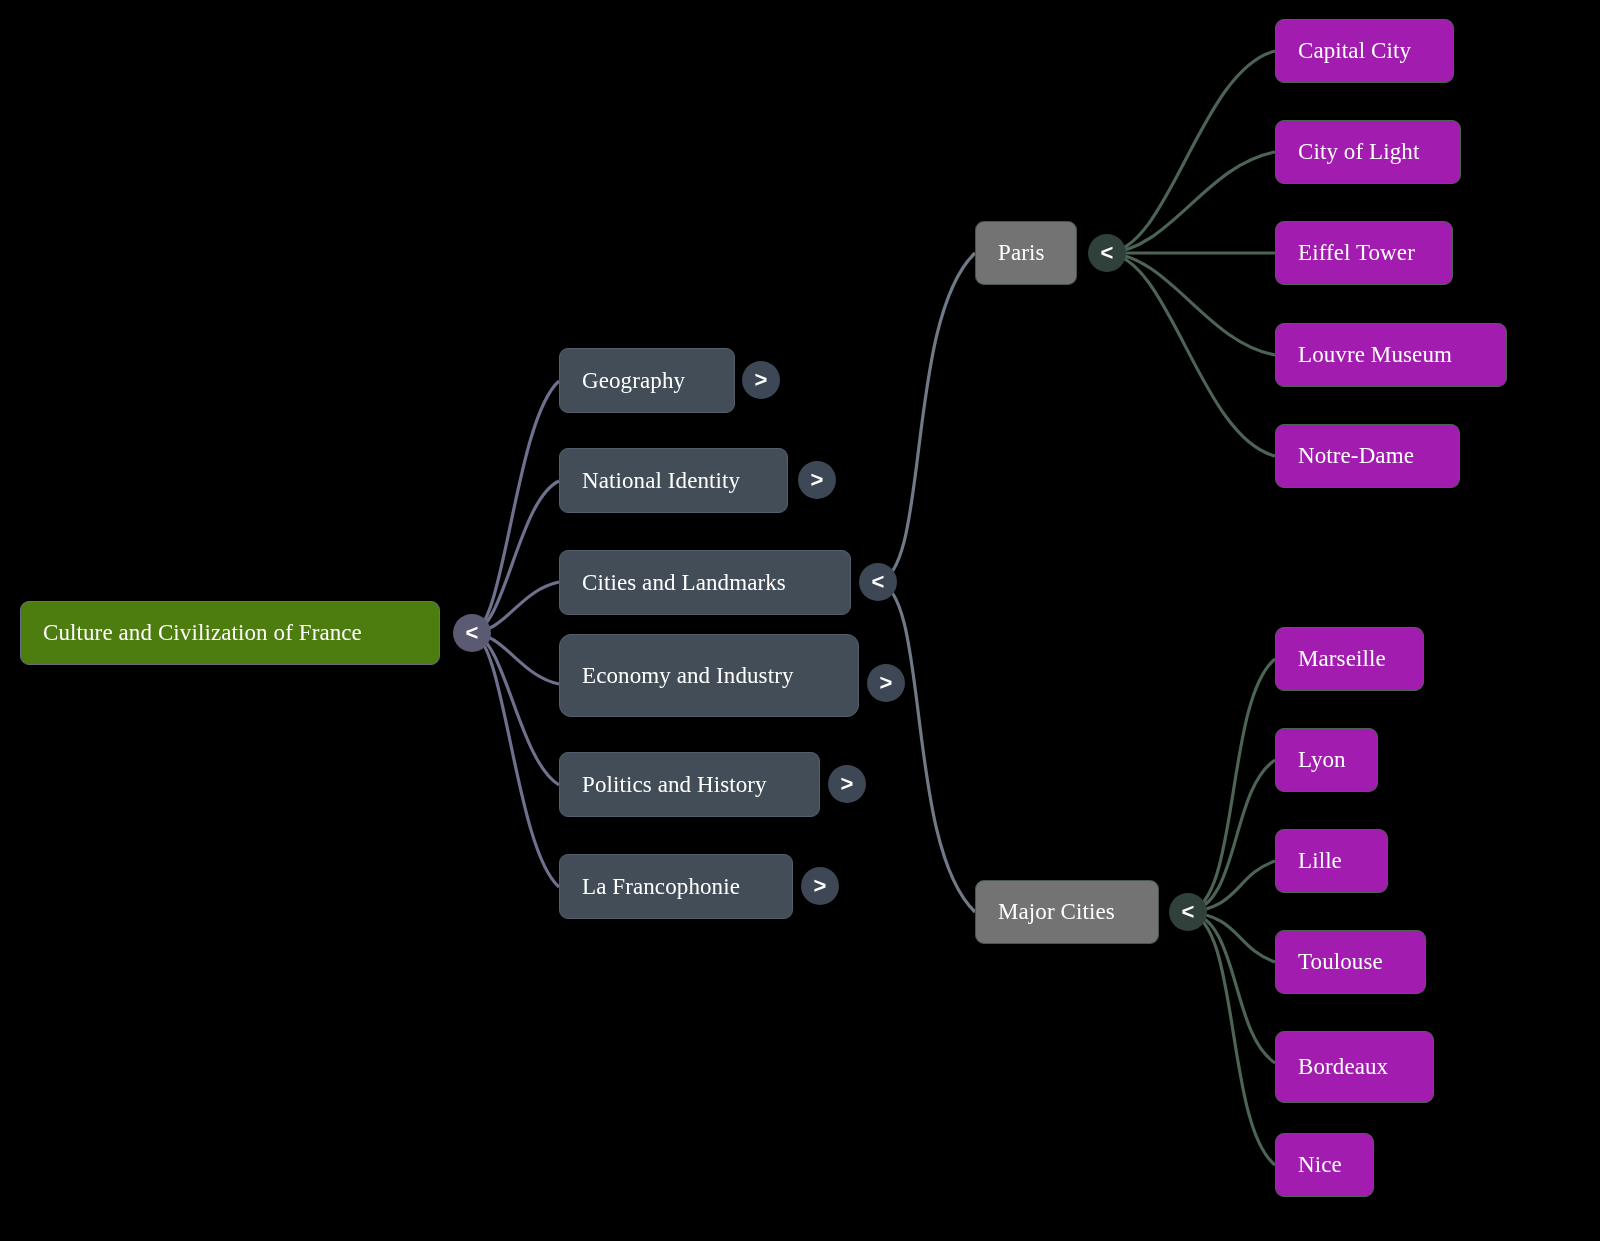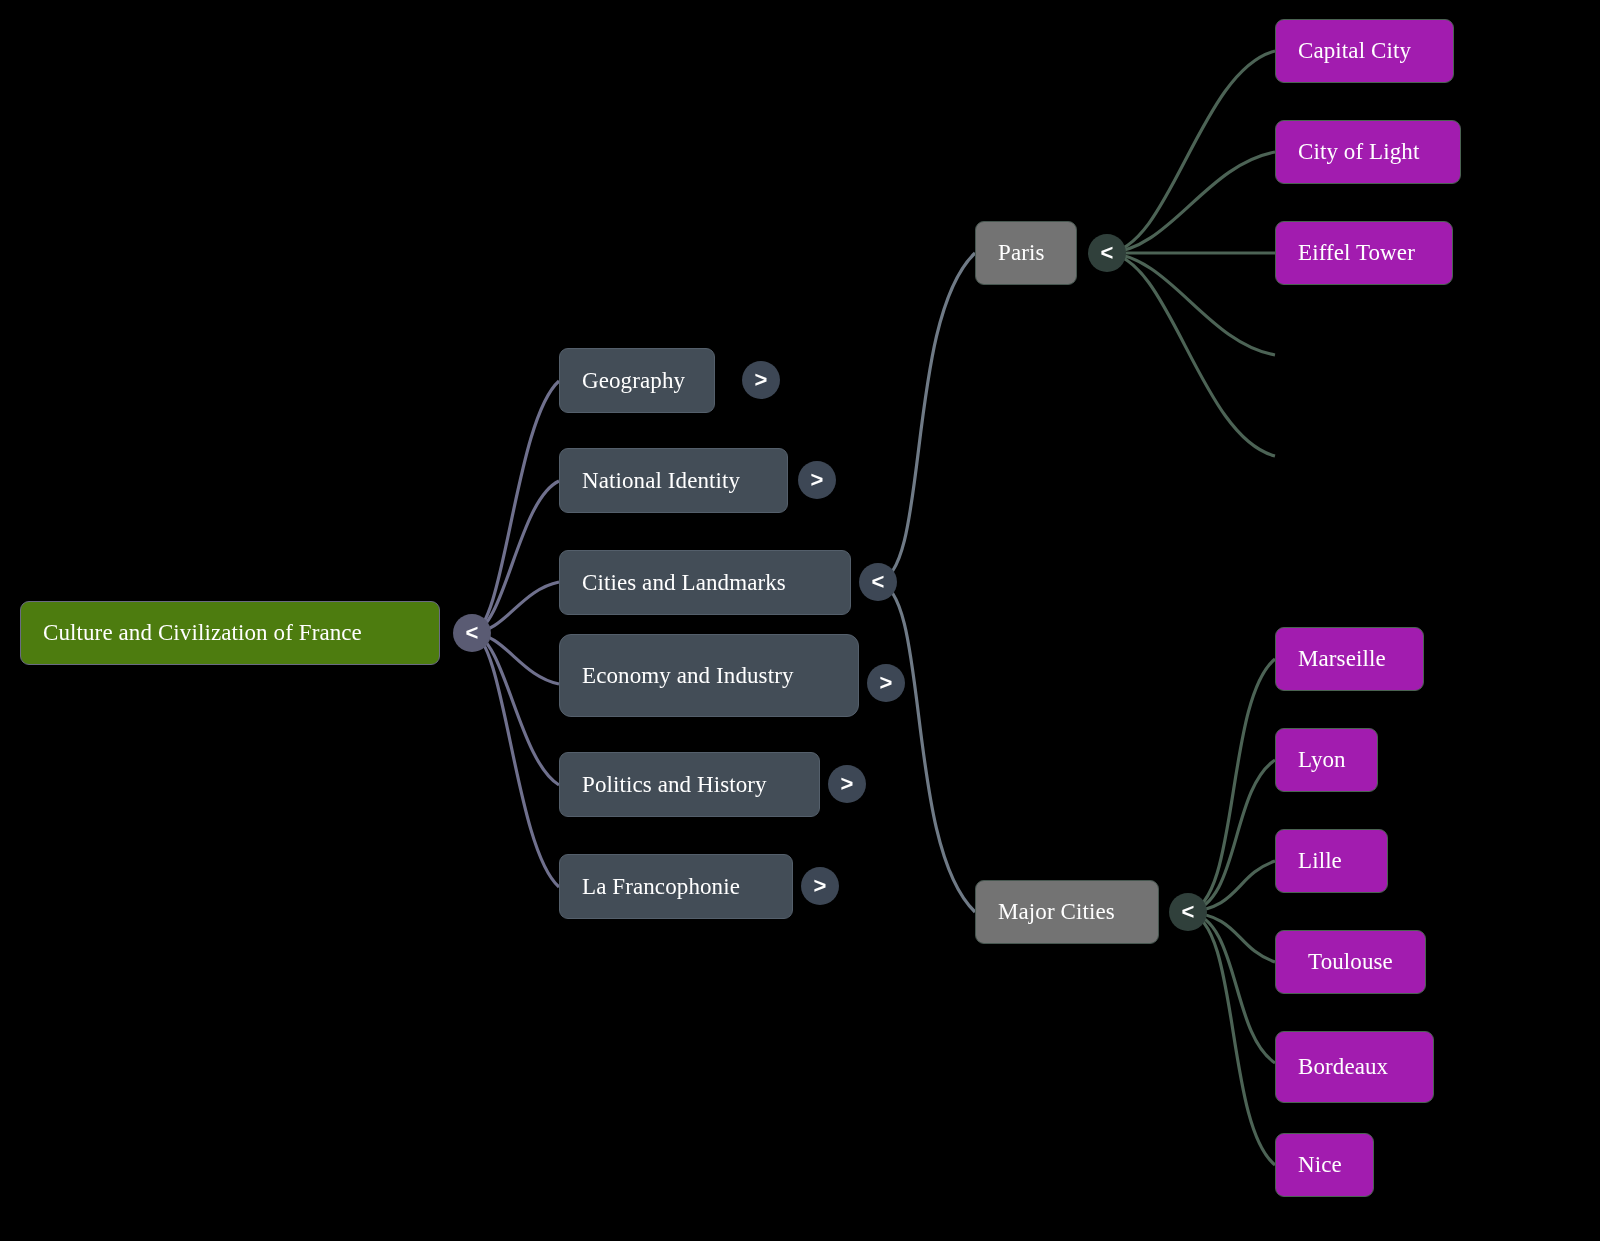--- a/index.html
+++ b/index.html
@@ -113,21 +113,21 @@
       <path d="M1188,912 C1240,918 1230,1033 1275,1063"></path>
       <path d="M1188,912 C1240,920 1225,1124 1275,1165"></path>
     </g>
   </svg>
 
   <div class="node node-root" style="left:20px; top:601px; width:420px; height:64px;">
     <span>Culture and Civilization of France</span>
   </div>
   <div class="toggle toggle-root" style="left:453px; top:614px;">&lt;</div>
 
-  <div class="node node-branch" style="left:559px; top:348px; width:156px; height:65px;">
+  <div class="node node-branch" style="left:559px; top:348px; width:176px; height:65px;">
     <span>Geography</span>
   </div>
   <div class="toggle toggle-branch" style="left:742px; top:361px;">&gt;</div>
 
   <div class="node node-branch" style="left:559px; top:448px; width:229px; height:65px;">
     <span>National Identity</span>
   </div>
   <div class="toggle toggle-branch" style="left:798px; top:461px;">&gt;</div>
 
   <div class="node node-branch" style="left:559px; top:550px; width:292px; height:65px;">
@@ -162,31 +162,37 @@
 
   <div class="node node-leaf" style="left:1275px; top:19px; width:179px; height:64px;">
     <span>Capital City</span>
   </div>
   <div class="node node-leaf" style="left:1275px; top:120px; width:186px; height:64px;">
     <span>City of Light</span>
   </div>
   <div class="node node-leaf" style="left:1275px; top:221px; width:178px; height:64px;">
     <span>Eiffel Tower</span>
   </div>
+  <div class="node node-leaf" style="left:1275px; top:323px; width:232px; height:64px;">
+    <span>Louvre Museum</span>
+  </div>
+  <div class="node node-leaf" style="left:1275px; top:424px; width:185px; height:64px;">
+    <span>Notre-Dame</span>
+  </div>
 
   <div class="node node-leaf" style="left:1275px; top:627px; width:149px; height:64px;">
     <span>Marseille</span>
   </div>
   <div class="node node-leaf" style="left:1275px; top:728px; width:103px; height:64px;">
     <span>Lyon</span>
   </div>
   <div class="node node-leaf" style="left:1275px; top:829px; width:113px; height:64px;">
     <span>Lille</span>
   </div>
-  <div class="node node-leaf" style="left:1275px; top:930px; width:151px; height:64px;justify-content:center;">
+  <div class="node node-leaf" style="left:1275px; top:930px; width:151px; height:64px;">
     <span>Toulouse</span>
   </div>
   <div class="node node-leaf" style="left:1275px; top:1031px; width:159px; height:72px;">
     <span>Bordeaux</span>
   </div>
   <div class="node node-leaf" style="left:1275px; top:1133px; width:99px; height:64px;">
     <span>Nice</span>
   </div>
 
 </div>

